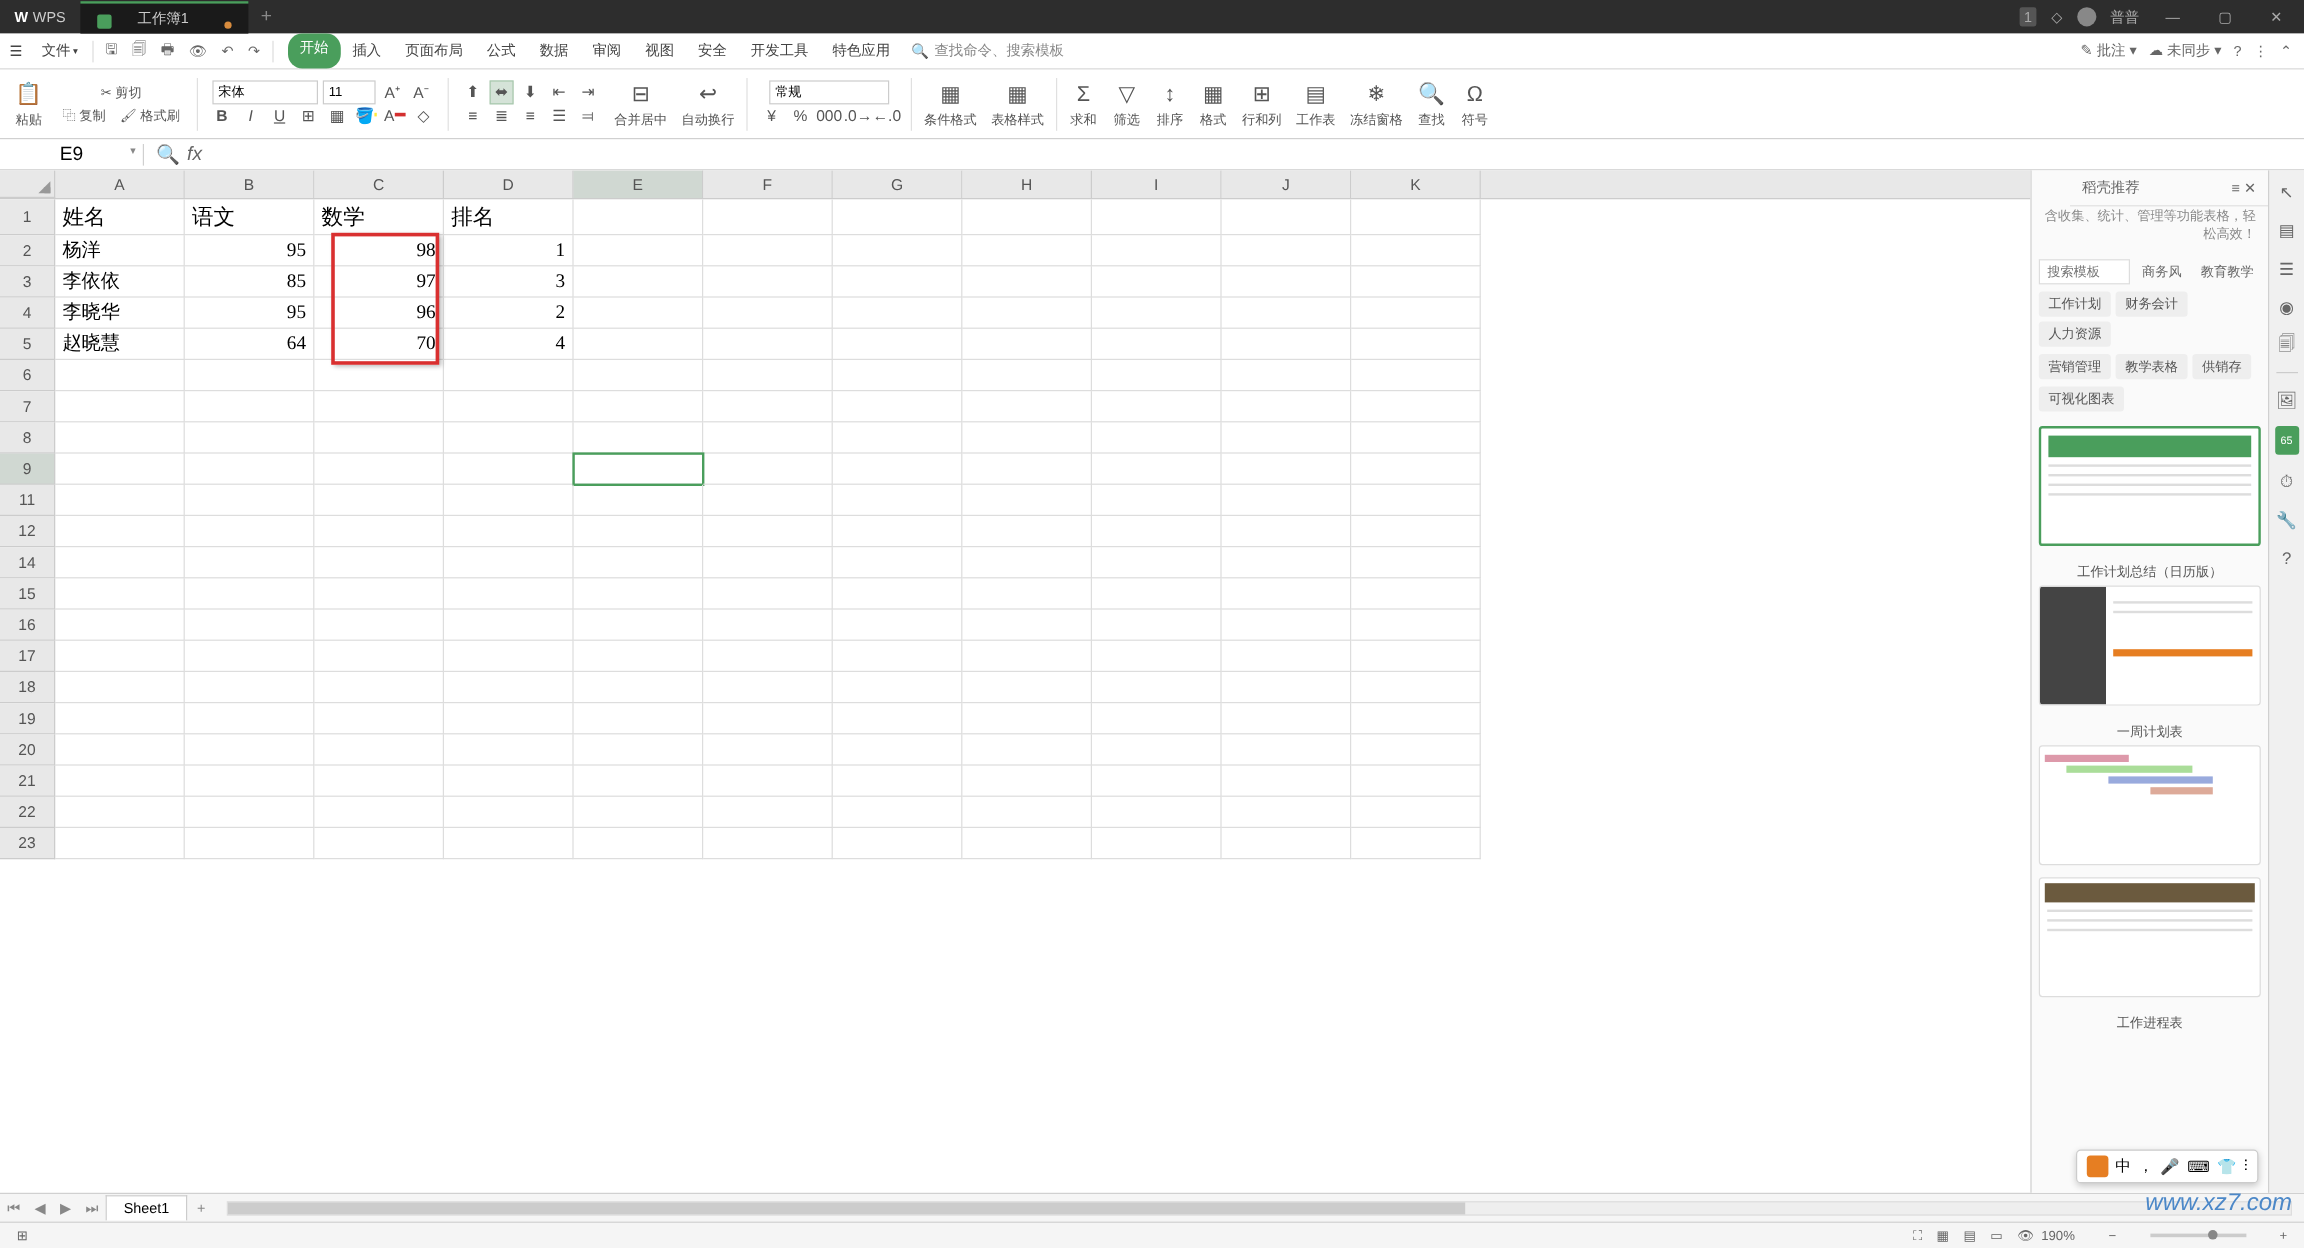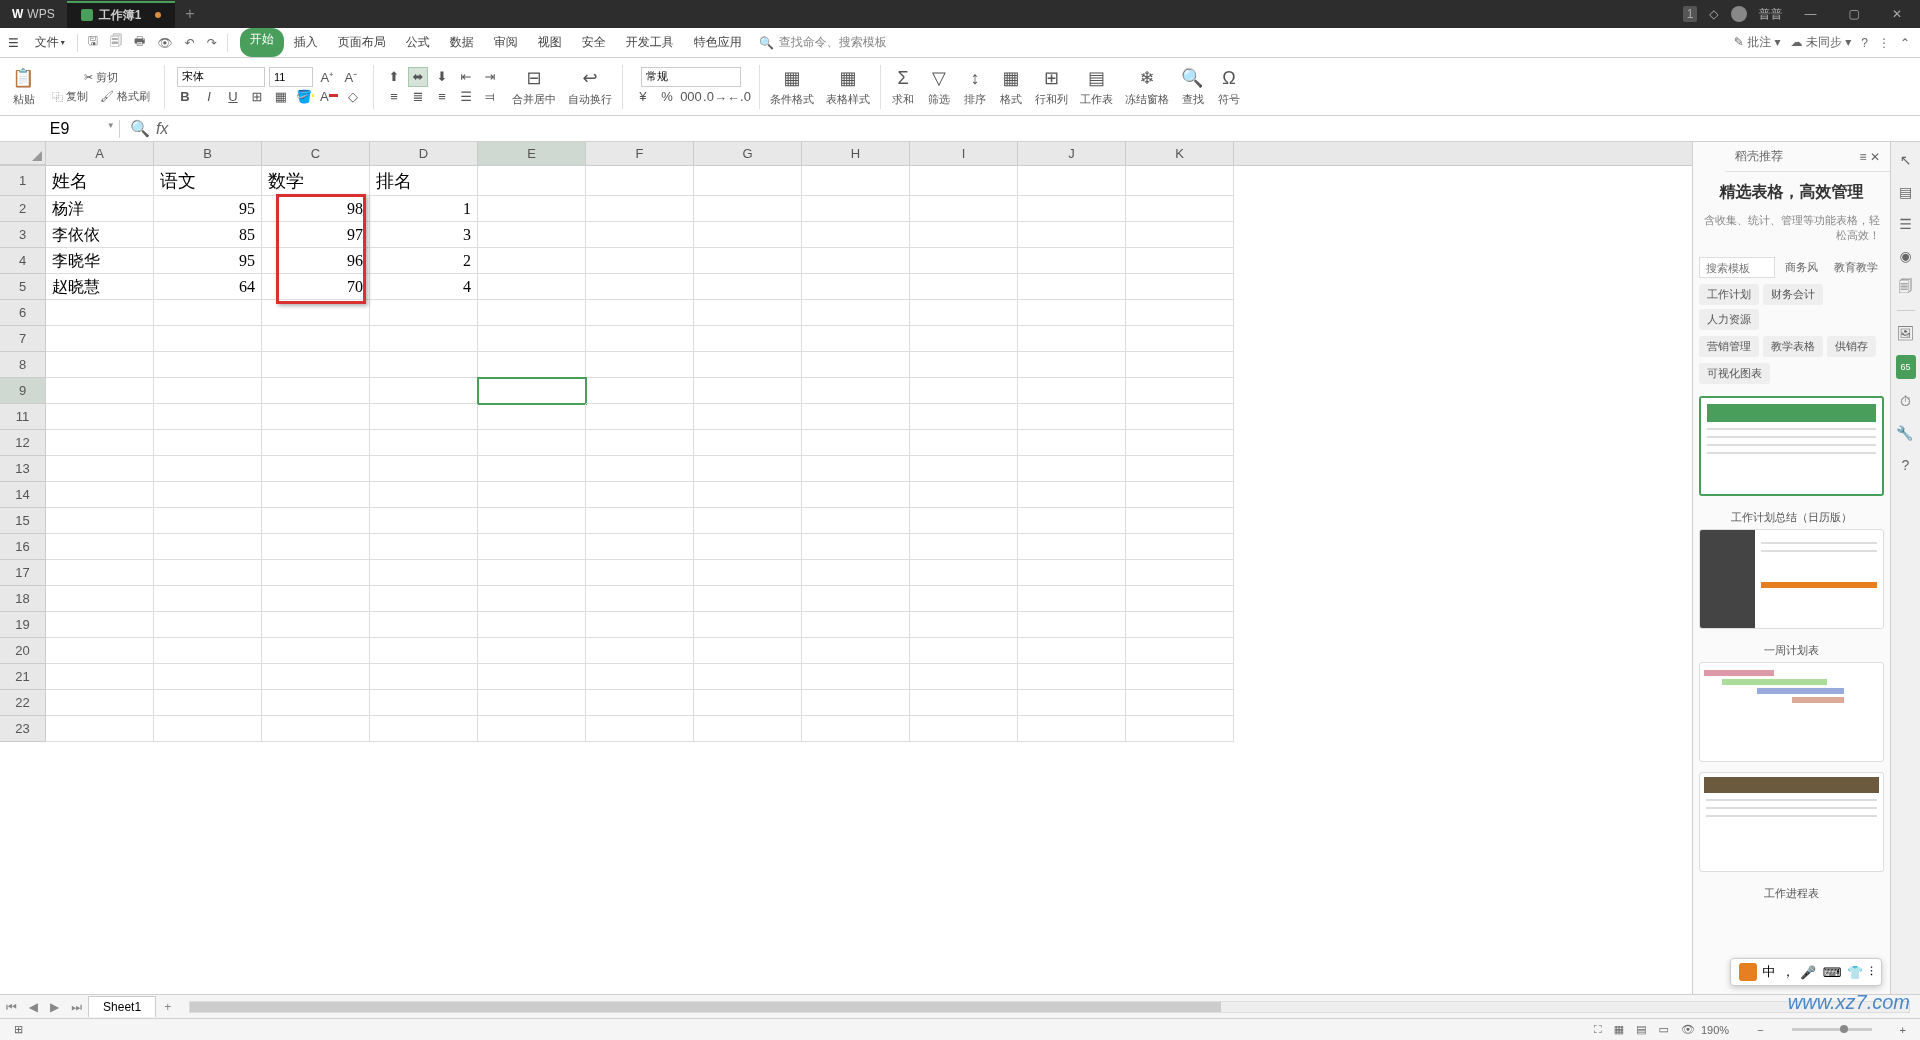--- a/index.html
+++ b/index.html
@@ -1,21 +1,21 @@
 <!DOCTYPE html>
 <html><head>
 <meta charset="utf-8">
 <style>
 * { margin: 0; padding: 0; box-sizing: border-box; font-family: "Microsoft YaHei", Arial, sans-serif; }
 body { background: #fff; overflow: hidden; width: 1920px; height: 1040px; position: relative; }
 
 
 .titlebar { height: 28px; background: #2d2d2d; display: flex; align-items: center; color: #ccc; font-size: 12px; }
 .titlebar .logo { padding: 0 12px; display: flex; align-items: center; gap: 4px; }
-.titlebar .tab { background: #2d2d2d; padding: 4px 14px; display: flex; align-items: center; gap: 6px; border-top: 2px solid transparent; font-weight: bold; }
+.titlebar .tab { background: #2d2d2d; padding: 4px 14px; display: flex; align-items: flex-end; gap: 22px; border-top: 2px solid transparent; }
 .titlebar .tab.active { background: #1a1a1a; border-top: 2px solid #4a9e5c; }
 .titlebar .tab-icon { width: 12px; height: 12px; background: #4a9e5c; border-radius: 2px; display: inline-block; }
 .titlebar .tab-dot { width: 6px; height: 6px; background: #d88c3e; border-radius: 50%; margin-left: 8px; }
 .titlebar .plus { padding: 0 10px; color: #888; cursor: pointer; font-size: 16px; }
 .titlebar .spacer { flex: 1; }
 .titlebar .right { display: flex; align-items: center; gap: 12px; padding-right: 8px; }
 .titlebar .right span { color: #aaa; font-size: 12px; }
 .titlebar .winbtn { padding: 4px 10px; cursor: pointer; }
 .titlebar .avatar { width: 16px; height: 16px; background: #888; border-radius: 50%; }
 .titlebar .badge { background: #555; padding: 1px 4px; border-radius: 2px; font-size: 10px; }
@@ -503,34 +503,20 @@
           <div class="cell"></div>
           <div class="cell"></div>
           <div class="cell"></div>
           <div class="cell"></div>
           <div class="cell"></div>
           <div class="cell"></div>
           <div class="cell"></div>
           <div class="cell"></div>
         </div>
       <div class="row">
-          <div class="rowhdr">13</div>
-          <div class="cell"></div>
-          <div class="cell"></div>
-          <div class="cell"></div>
-          <div class="cell"></div>
-          <div class="cell"></div>
-          <div class="cell"></div>
-          <div class="cell"></div>
-          <div class="cell"></div>
-          <div class="cell"></div>
-          <div class="cell"></div>
-          <div class="cell"></div>
-        </div>
-      <div class="row">
           <div class="rowhdr">14</div>
           <div class="cell"></div>
           <div class="cell"></div>
           <div class="cell"></div>
           <div class="cell"></div>
           <div class="cell"></div>
           <div class="cell"></div>
           <div class="cell"></div>
           <div class="cell"></div>
           <div class="cell"></div>
@@ -666,21 +652,20 @@
 
       <div class="redbox" style="left:276px; top:28px; width:90px; height:110px;"></div>
     </div>
   </div>
 
   <div class="rightpane">
     <div class="hdr">
       <span>稻壳推荐</span>
       <span><span>≡</span> <span>✕</span></span>
     </div>
-    <div class="title">精选表格，高效管理</div>
     <div class="subtitle">含收集、统计、管理等功能表格，轻松高效！</div>
     <div class="searchrow">
       <input placeholder="搜索模板" style="">
       <span class="pill">商务风</span>
       <span class="pill">教育教学</span>
     </div>
     <div class="catrow">
       <span class="cat">工作计划</span>
       <span class="cat">财务会计</span>
       <span class="cat">人力资源</span>

